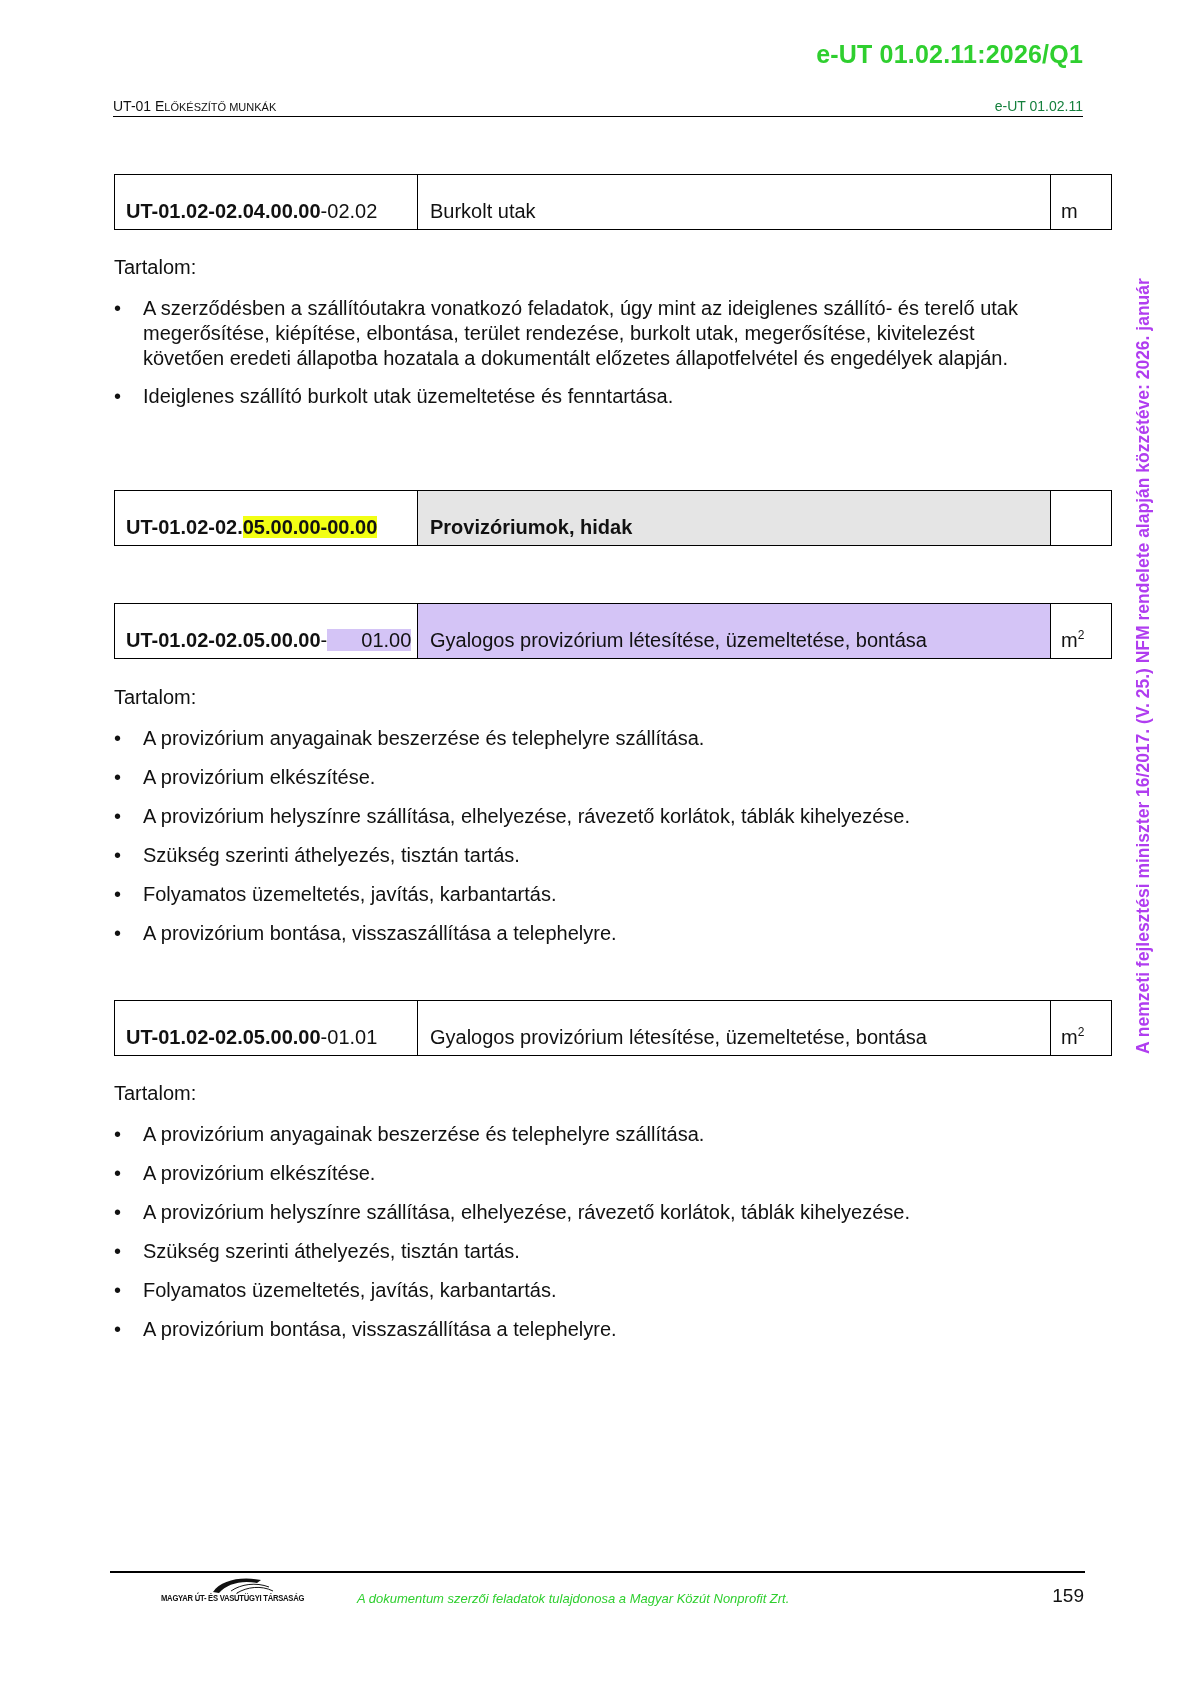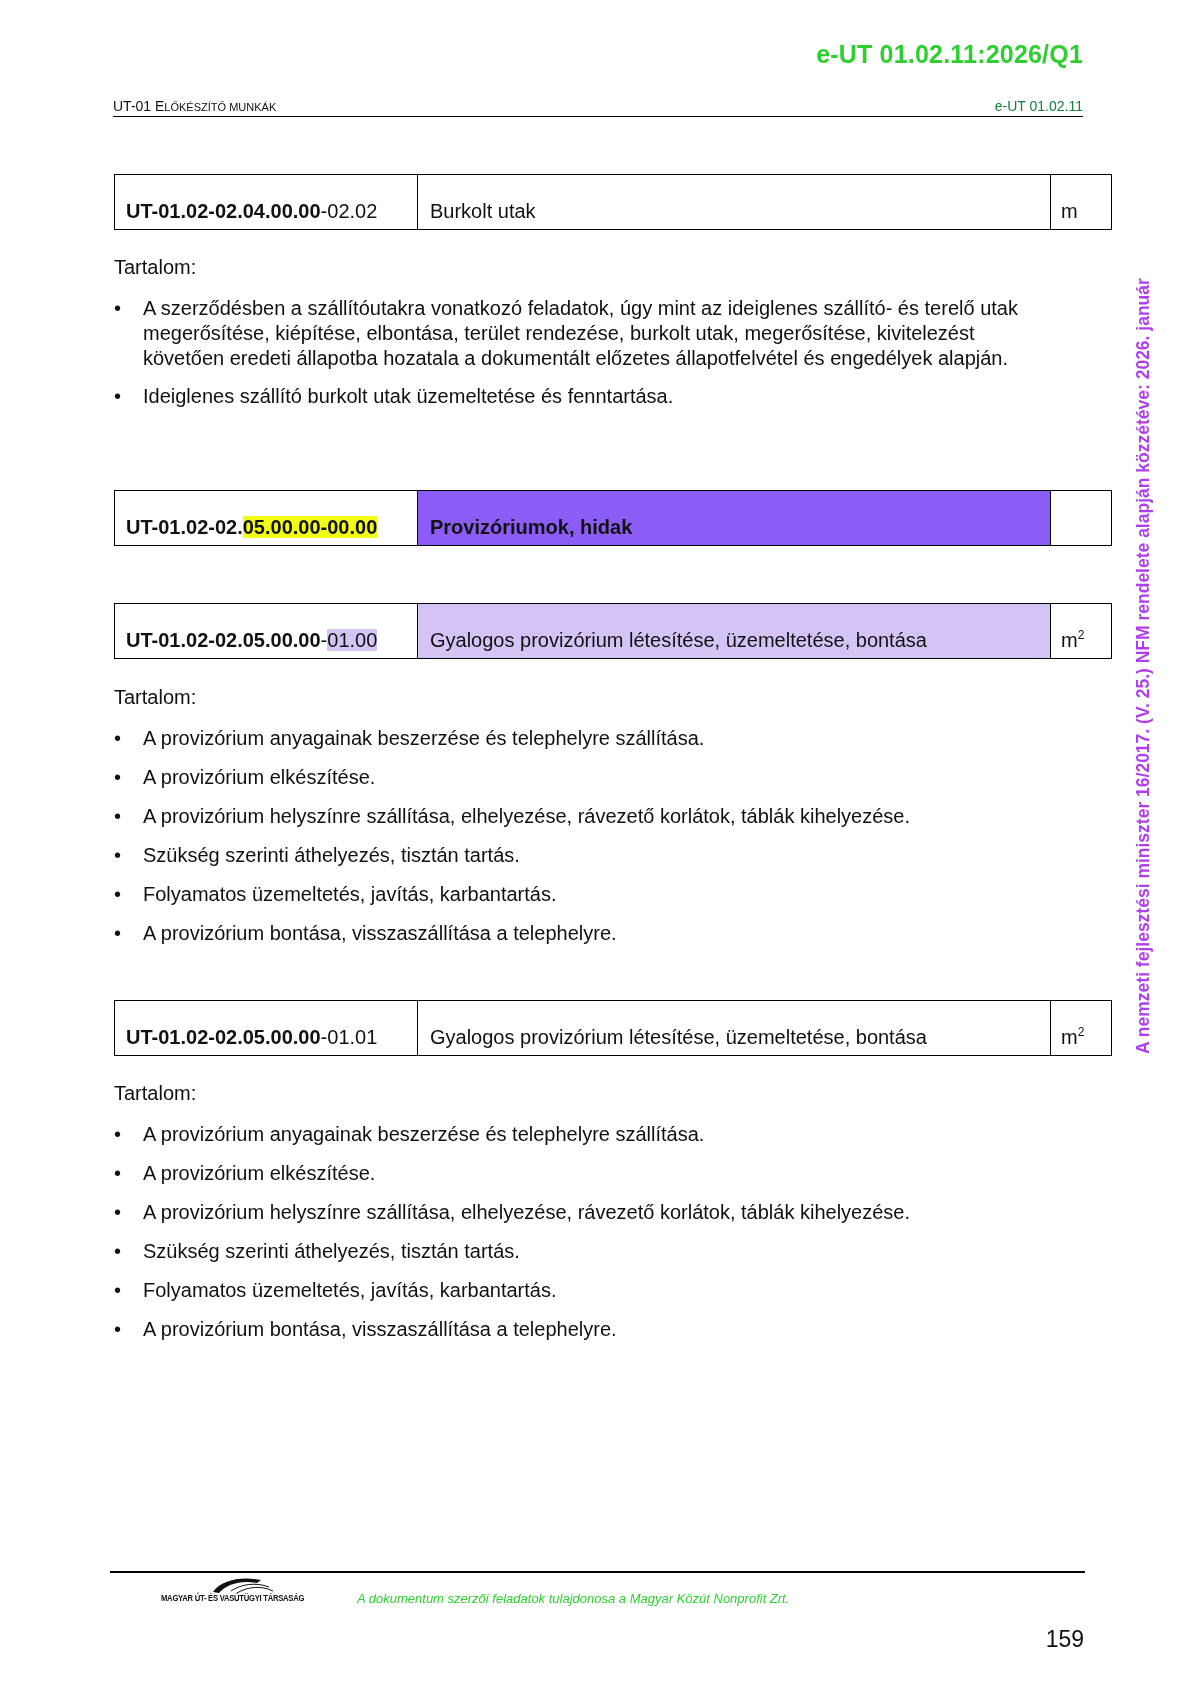--- a/index.html
+++ b/index.html
@@ -18,35 +18,35 @@
 
   .code-table { position: absolute; left: 114px; width: 998px; height: 56px; border: 1.5px solid #000; display: flex; box-sizing: border-box; }
   .code-table .code { width: 303px; border-right: 1.5px solid #000; box-sizing: border-box; position: relative; }
   .code-table .title { flex: 1; border-right: 1.5px solid #000; box-sizing: border-box; position: relative; }
   .code-table .unit { width: 60px; position: relative; }
   .code-table .cell-text { position: absolute; bottom: 6px; left: 12px; font-size: 20px; white-space: nowrap; }
   .code-table .unit .cell-text { left: 10px; }
   .code-table .code .cell-text { left: 11px; margin-top: 7px; }
   .b { font-weight: bold; }
   .hl-yellow { background: #f2ff14; }
-  .hl-purple { background: #d4c4f6; }
-  .bg-yellow { background: #8b5cf6; }
+  .hl-purple { background: #d4c4f6; padding-left: 34px; }
+  .bg-yellow { background: #e5e5e5; }
   .bg-purple { background: #d4c4f6; }
   sup { font-size: 12px; vertical-align: 8px; line-height: 0; }
 
   .section-label { position: absolute; left: 114px; font-size: 20px; color: #111; }
   .bullets { position: absolute; left: 114px; margin: 0; padding: 0; list-style: none; width: 930px; }
   .bullets li { position: relative; padding-left: 29px; font-size: 20px; line-height: 25px; color: #111; }
   .bullets li::before { content: "\2022"; position: absolute; left: 0; top: 0; font-size: 20px; }
 
   .footer-rule { position: absolute; top: 1571px; left: 110px; width: 975px; border-top: 2px solid #000; }
   .footer-logo { position: absolute; top: 1575px; left: 113px; width: 150px; height: 40px; margin-left: 48px; }
   .footer-logo .logo-text { position: absolute; left: 0; top: 18px; font-size: 9px; font-weight: bold; letter-spacing: -0.3px; white-space: nowrap; color: #111; transform: scaleX(0.85); transform-origin: 0 0; }
   .footer-copy { position: absolute; top: 1591px; left: 357px; font-size: 13px; font-style: italic; color: #2fcf2f; }
-  .page-number { position: absolute; top: 1585px; right: 106px; font-size: 23px; color: #111; margin-top: 41px; }
+  .page-number { position: absolute; top: 1585px; right: 106px; font-size: 19px; color: #111; }
 </style>
 </head>
 <body>
 
 <div class="doc-id">e-UT 01.02.11:2026/Q1</div>
 <div class="running-header">
   <span class="left"><span>UT-01 E</span><span class="sc">LŐKÉSZÍTŐ MUNKÁK</span></span>
   <span class="right">e-UT 01.02.11</span>
 </div>
 

